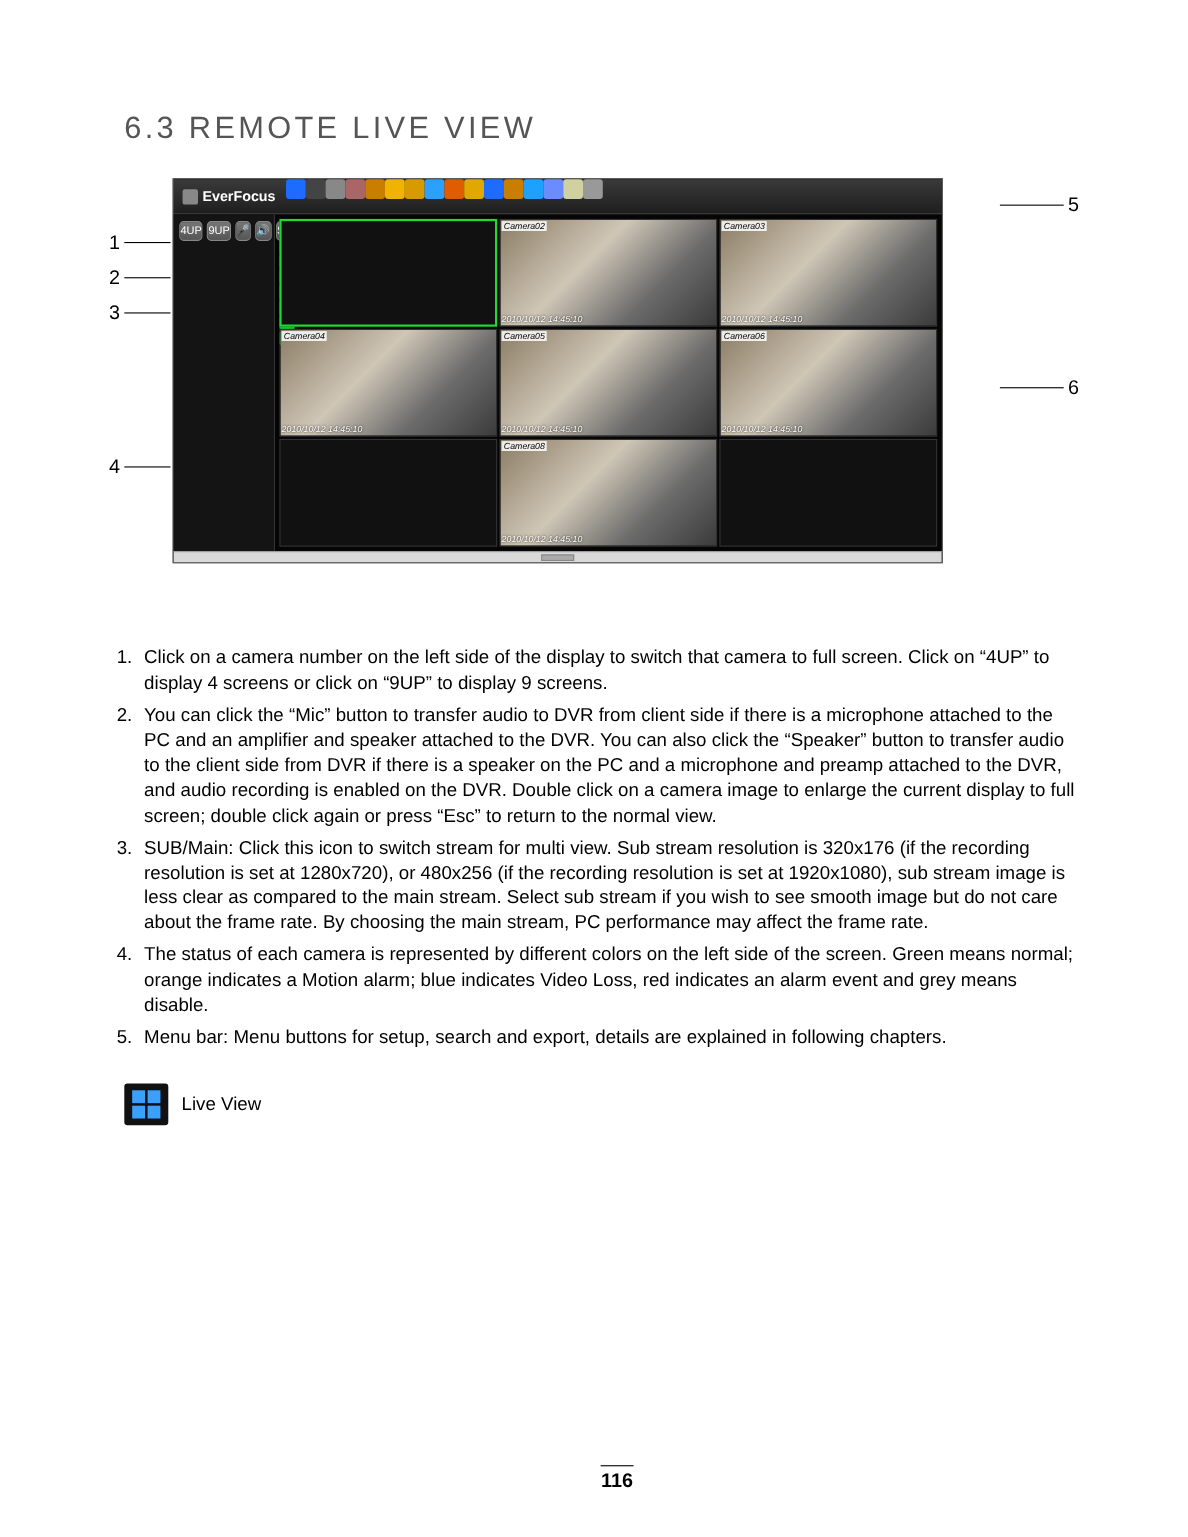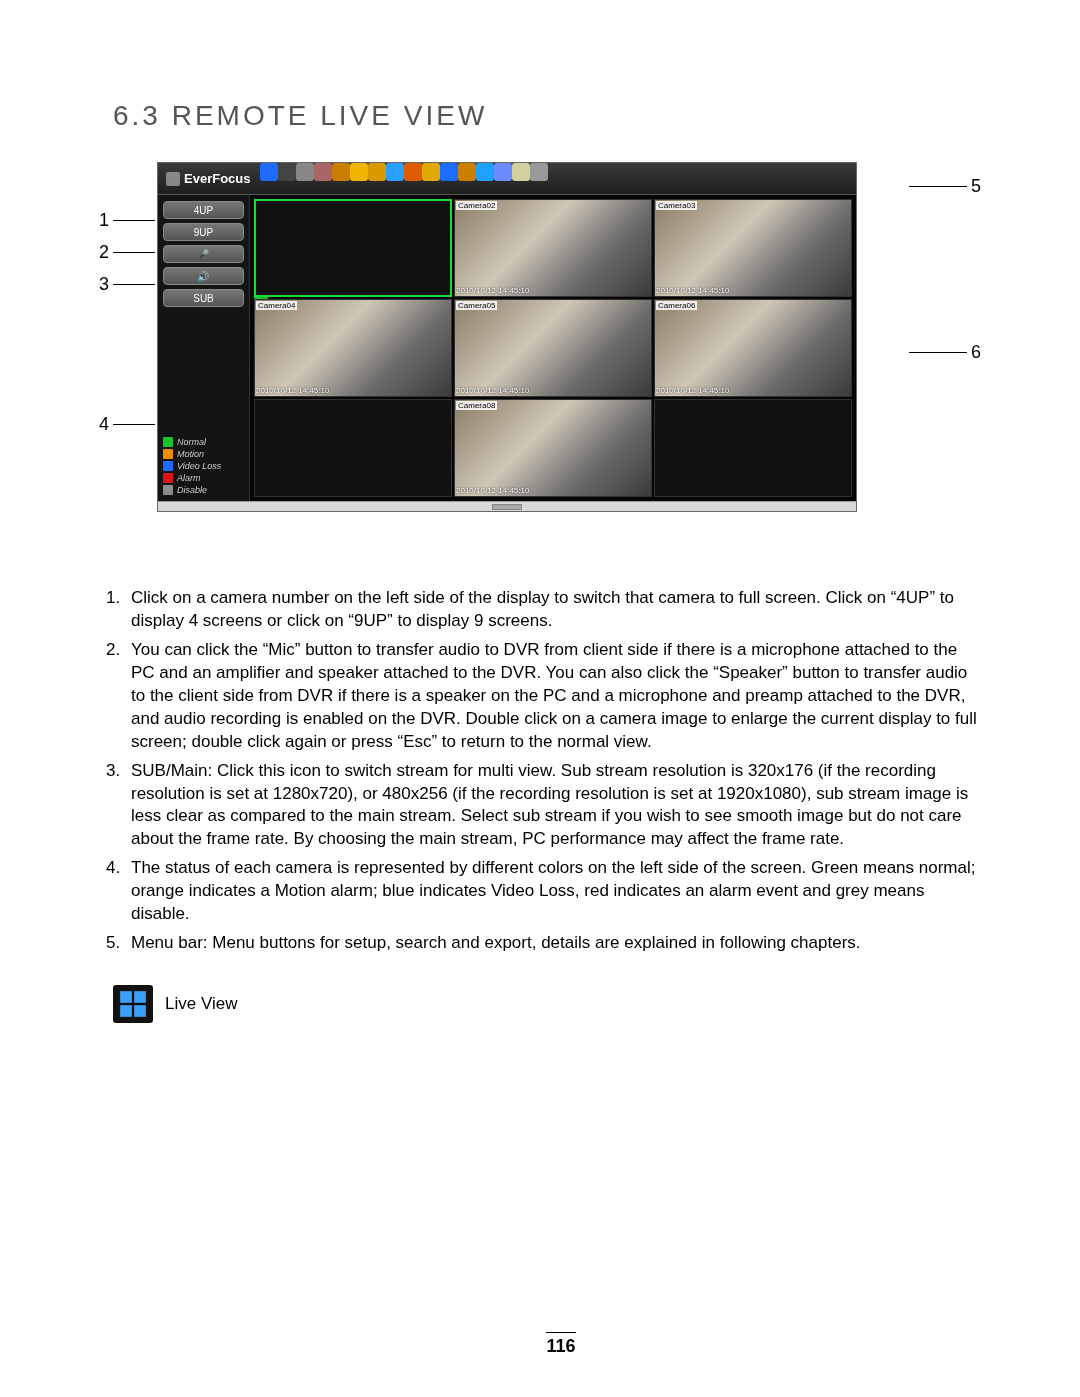--- a/index.html
+++ b/index.html
@@ -80,21 +80,21 @@
   .shot-body {
     flex: 1;
     display: flex;
     background: #050505;
   }
 
   .side {
     width: 92px;
     padding: 6px 5px;
     display: flex;
-    flex-direction: column;
+    flex-direction: row;
     gap: 4px;
     background: #141414;
     border-right: 1px solid #333;
   }
   .side-btn {
     height: 18px;
     background: linear-gradient(#777,#555);
     color: #fff;
     font-size: 10px;
     border: 1px solid #888;
@@ -134,20 +134,21 @@
   }
   .cell {
     background: #111;
     border: 1px solid #333;
     position: relative;
     overflow: hidden;
   }
   .cell.active { border: 2px solid #1cdc2e; }
   .cell.feed {
     background: linear-gradient(135deg,#8b7d65 0%, #cfc6b6 40%, #6b6b6b 70%, #3b3b3b 100%);
+    font-style: italic;
   }
   .cell .tag {
     position: absolute; top: 1px; left: 1px;
     background: rgba(255,255,255,.85);
     color: #000; font-size: 8px; padding: 0 2px;
   }
   .cell .ts {
     position: absolute; bottom: 1px; left: 1px;
     color: #fff; font-size: 8px;
     text-shadow: 0 0 2px #000;

